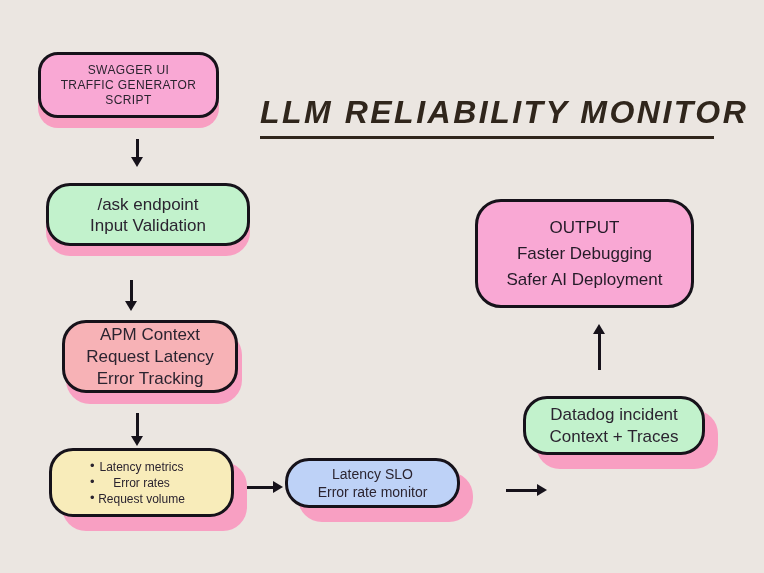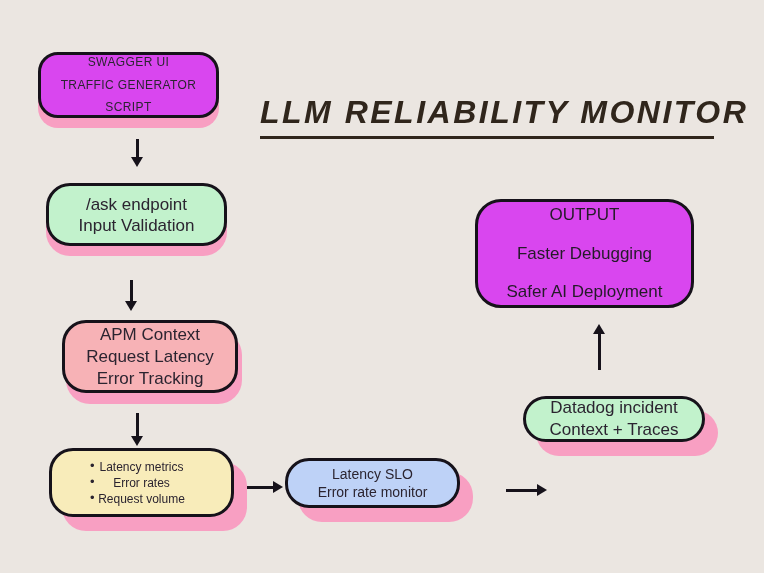--- a/index.html
+++ b/index.html
@@ -20,42 +20,42 @@
     display:flex;
     flex-direction:column;
     justify-content:center;
     align-items:center;
     box-sizing:border-box;
     text-align:center;
     color:#2b2430;
   }
   .ln{white-space:nowrap;}
   
-  .purple{background:#d946ef;justify-content:space-between;}
+  .purple{background:#f9a8d4;}
   .green{background:#c2f2cc;}
   .red{background:#f7b2b6;}
   .yellow{background:#f8ecba;}
   .blue{background:#bed2f7;}
   
   .sh-down{box-shadow:0px 10px 0 #f89fc2;}
   .sh-down2{box-shadow:4px 11px 0 #f89fc2;}
   .sh-dr{box-shadow:13px 14px 0 #f89fc2;}
 
   
   #node-swagger{left:38px;top:52px;width:181px;height:66px;border-radius:20px;
     font-size:12px;letter-spacing:.4px;line-height:15px;font-weight:500;}
-  #node-ask{left:46px;top:183px;width:181px;height:63px;
+  #node-ask{left:46px;top:183px;width:204px;height:63px;
     font-size:17px;line-height:21px;}
   #node-apm{left:62px;top:320px;width:176px;height:73px;
     font-size:17px;line-height:22px;}
   #node-metrics{left:49px;top:448px;width:185px;height:69px;
     font-size:12px;line-height:16px;}
   #node-monitors{left:285px;top:458px;width:175px;height:50px;
     font-size:14px;line-height:18px;}
-  #node-incident{left:523px;top:396px;width:182px;height:46px;
+  #node-incident{left:523px;top:396px;width:182px;height:59px;
     font-size:17px;line-height:22px;}
   #node-output{left:475px;top:199px;width:219px;height:109px;border-radius:26px;
     font-size:17px;line-height:26px;font-weight:normal;color:#241b28;}
 
   
   .bullet-row{position:relative;width:100%;text-align:center;}
   .bullet-dot{position:absolute;left:38px;top:-1px;font-size:13px;}
 
   
   #page-title{

